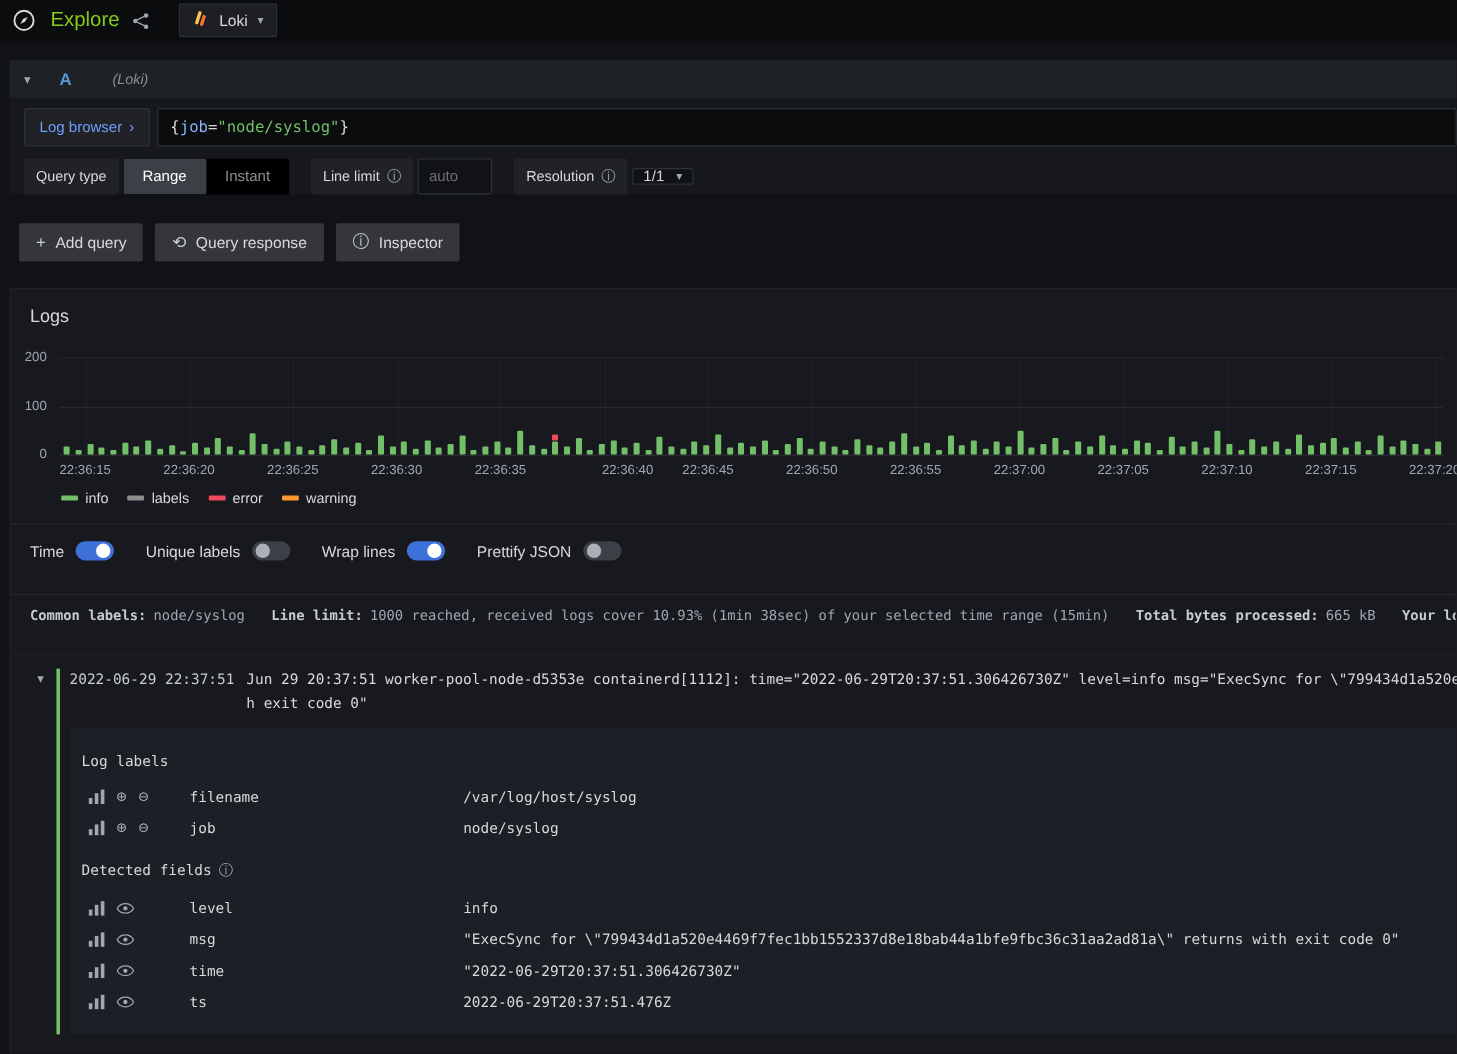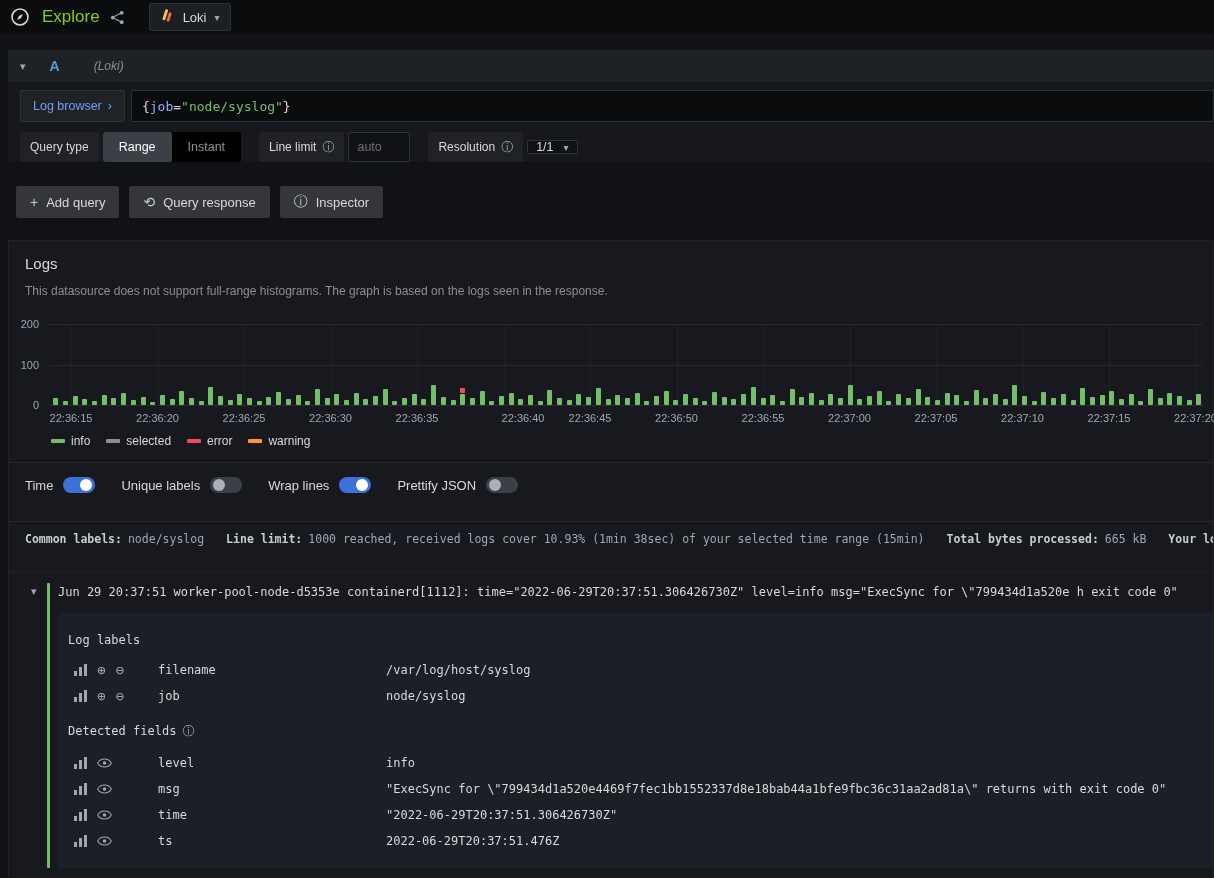--- a/index.html
+++ b/index.html
@@ -214,21 +214,20 @@
     </button>
     <button class="sec-btn">
       <span class="bicon">ⓘ</span>
       <span>Inspector</span>
     </button>
   </div>
 
   <div class="logs-panel">
     <div class="panel-pad">
       <div class="panel-title">Logs</div>
-      <div class="panel-notice">This datasource does not support full-range histograms. The graph is based on the logs seen in the response.</div>
     </div>
 
     <div class="chart">
       <div class="plot">
         <div class="bars">
             <div class="bar-slot">
               <div class="bar" style="height: 7.38px; background: rgb(115, 191, 105);"></div>
             </div>
             <div class="bar-slot">
               <div class="bar" style="height: 4.1px; background: rgb(115, 191, 105);"></div>
@@ -622,21 +621,21 @@
           <span class="x-tick" style="left: 1060px;">22:37:15</span>
           <span class="x-tick" style="left: 1146.5px;">22:37:20</span>
         </div>
       <div class="legend">
           <div class="legend-item">
             <span class="legend-swatch" style="background: rgb(115, 191, 105);"></span>
             <span>info</span>
           </div>
           <div class="legend-item">
             <span class="legend-swatch" style="background: rgb(142, 142, 142);"></span>
-            <span>selected</span>
+            <span>labels</span>
           </div>
           <div class="legend-item">
             <span class="legend-swatch" style="background: rgb(242, 73, 92);"></span>
             <span>error</span>
           </div>
           <div class="legend-item">
             <span class="legend-swatch" style="background: rgb(255, 152, 48);"></span>
             <span>warning</span>
           </div>
         </div>
@@ -690,20 +689,21 @@
         <span class="meta-label">Your logs might</span>
       </span>
     </div>
 
     <div class="log-rows">
       <div class="log-entry">
         <span class="row-chevron">▾</span>
         <span class="level-stripe"></span>
         <div class="entry-main">
           <div class="log-line">
+            <span class="log-ts">2022-06-29 22:37:51</span>
             <span class="log-text">
               <span class="l1">Jun 29 20:37:51 worker-pool-node-d5353e containerd[1112]: time="2022-06-29T20:37:51.306426730Z" level=info msg="ExecSync for \"799434d1a520e</span>
               <span class="l2">h exit code 0"</span>
             </span>
           </div>
 
           <div class="details">
             <div class="details-title">
               <span>Log labels</span>
             </div>

